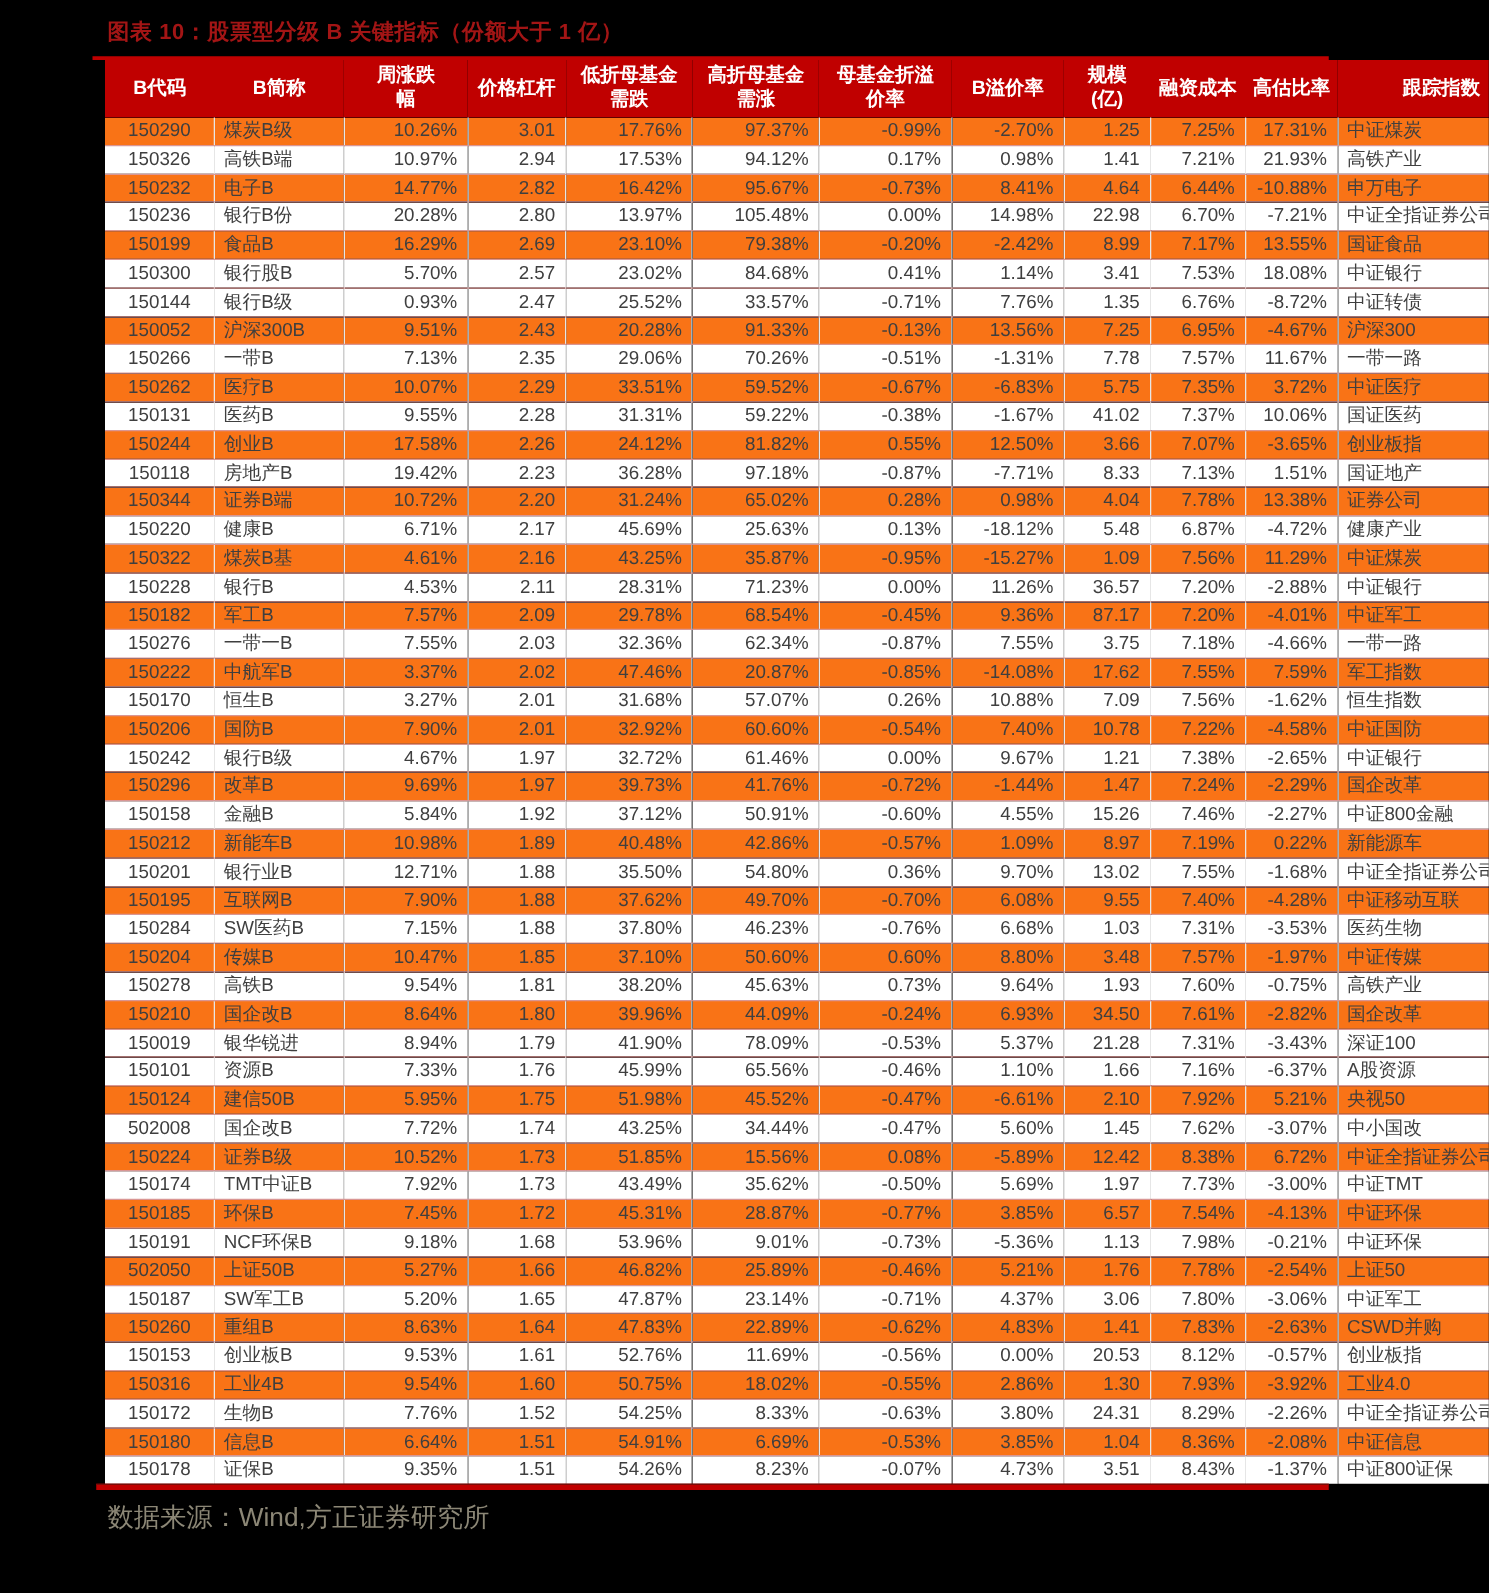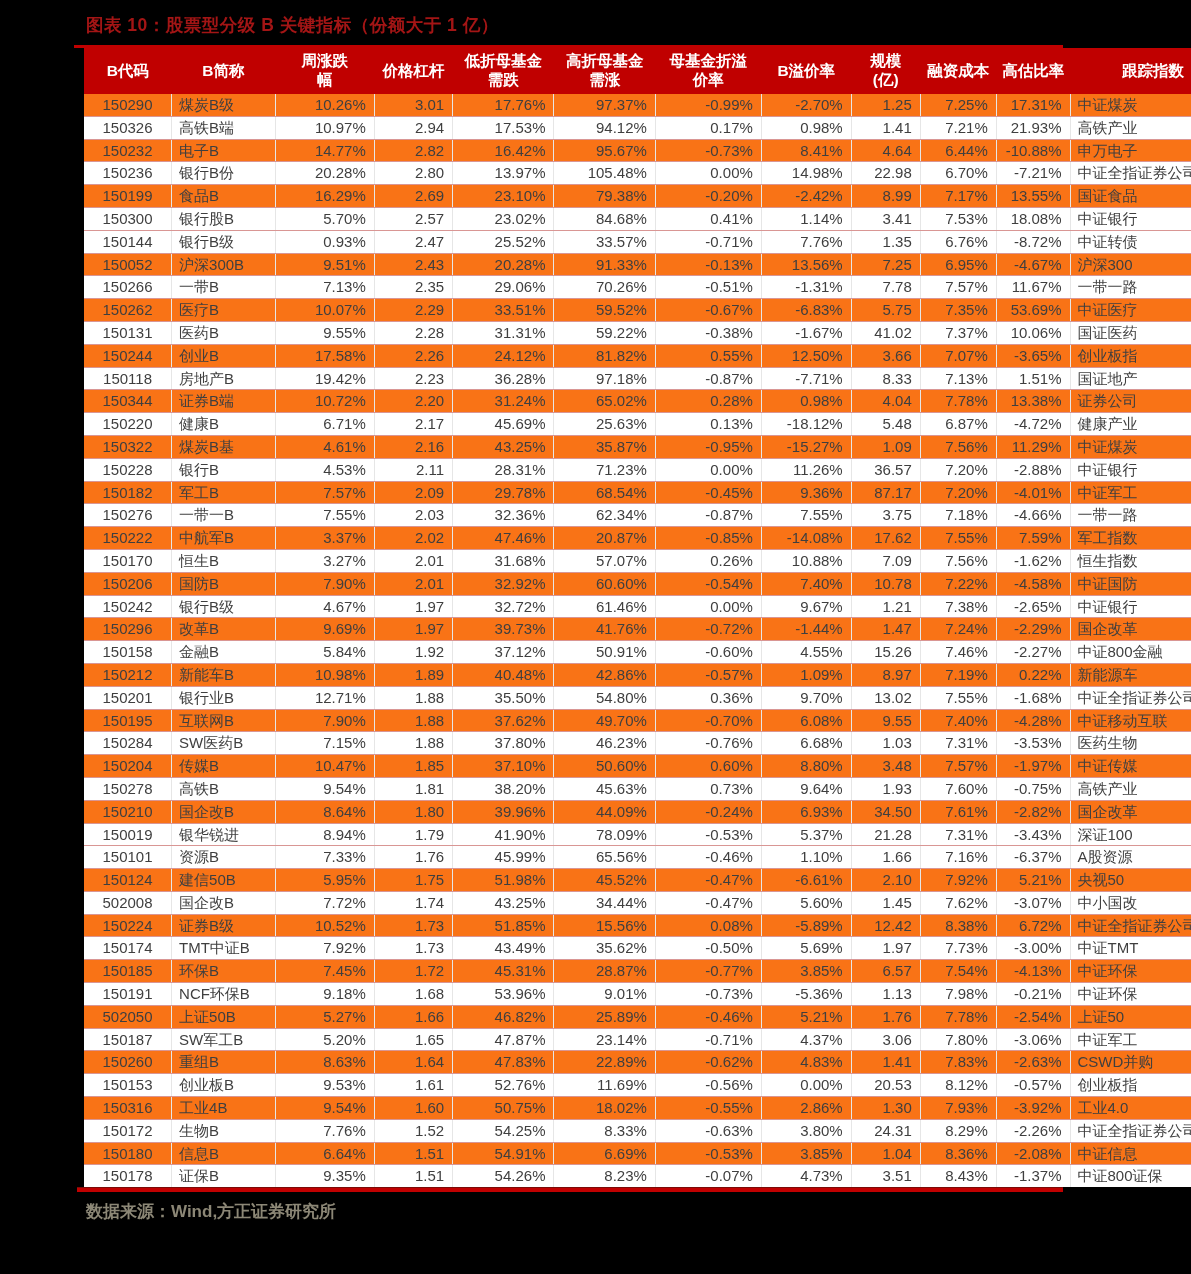--- a/index.html
+++ b/index.html
@@ -33,21 +33,21 @@
   tr.odd  { background:#f97316; }
   tr.even { background:#ffffff; }
   td.align-left   { text-align:left;  padding:0 0 0 7px; }
   td.align-center { text-align:center; padding:0; }
   td.align-right  { text-align:right; }
   .bottom-rule {
     height:5px; background:#c00000; width:986px; margin-left:-7px;
     border-top:1px solid #7a0c08; box-sizing:border-box;
   }
   .source-note {
-    color:#8c8776; font-size:17px; font-weight:bold;
+    color:#8c8776; font-size:21px; font-weight:normal;
     padding:8px 0 0 2px;
   }
 </style>
 </head>
 <body>
 
 <div class="report">
   <div class="figure-title">图表 10：股票型分级 B 关键指标（份额大于 1 亿）</div>
   <div class="top-rule"></div>
   <table class="data-table">
@@ -217,21 +217,21 @@
           <td class="align-center">150262</td>
           <td class="align-left">医疗B</td>
           <td class="align-right">10.07%</td>
           <td class="align-right">2.29</td>
           <td class="align-right">33.51%</td>
           <td class="align-right">59.52%</td>
           <td class="align-right">-0.67%</td>
           <td class="align-right">-6.83%</td>
           <td class="align-right">5.75</td>
           <td class="align-right">7.35%</td>
-          <td class="align-right">53.69%</td>
+          <td class="align-right">3.72%</td>
           <td class="align-left">中证医疗</td>
         </tr>
         <tr class="even">
           <td class="align-center">150131</td>
           <td class="align-left">医药B</td>
           <td class="align-right">9.55%</td>
           <td class="align-right">2.28</td>
           <td class="align-right">31.31%</td>
           <td class="align-right">59.22%</td>
           <td class="align-right">-0.38%</td>

